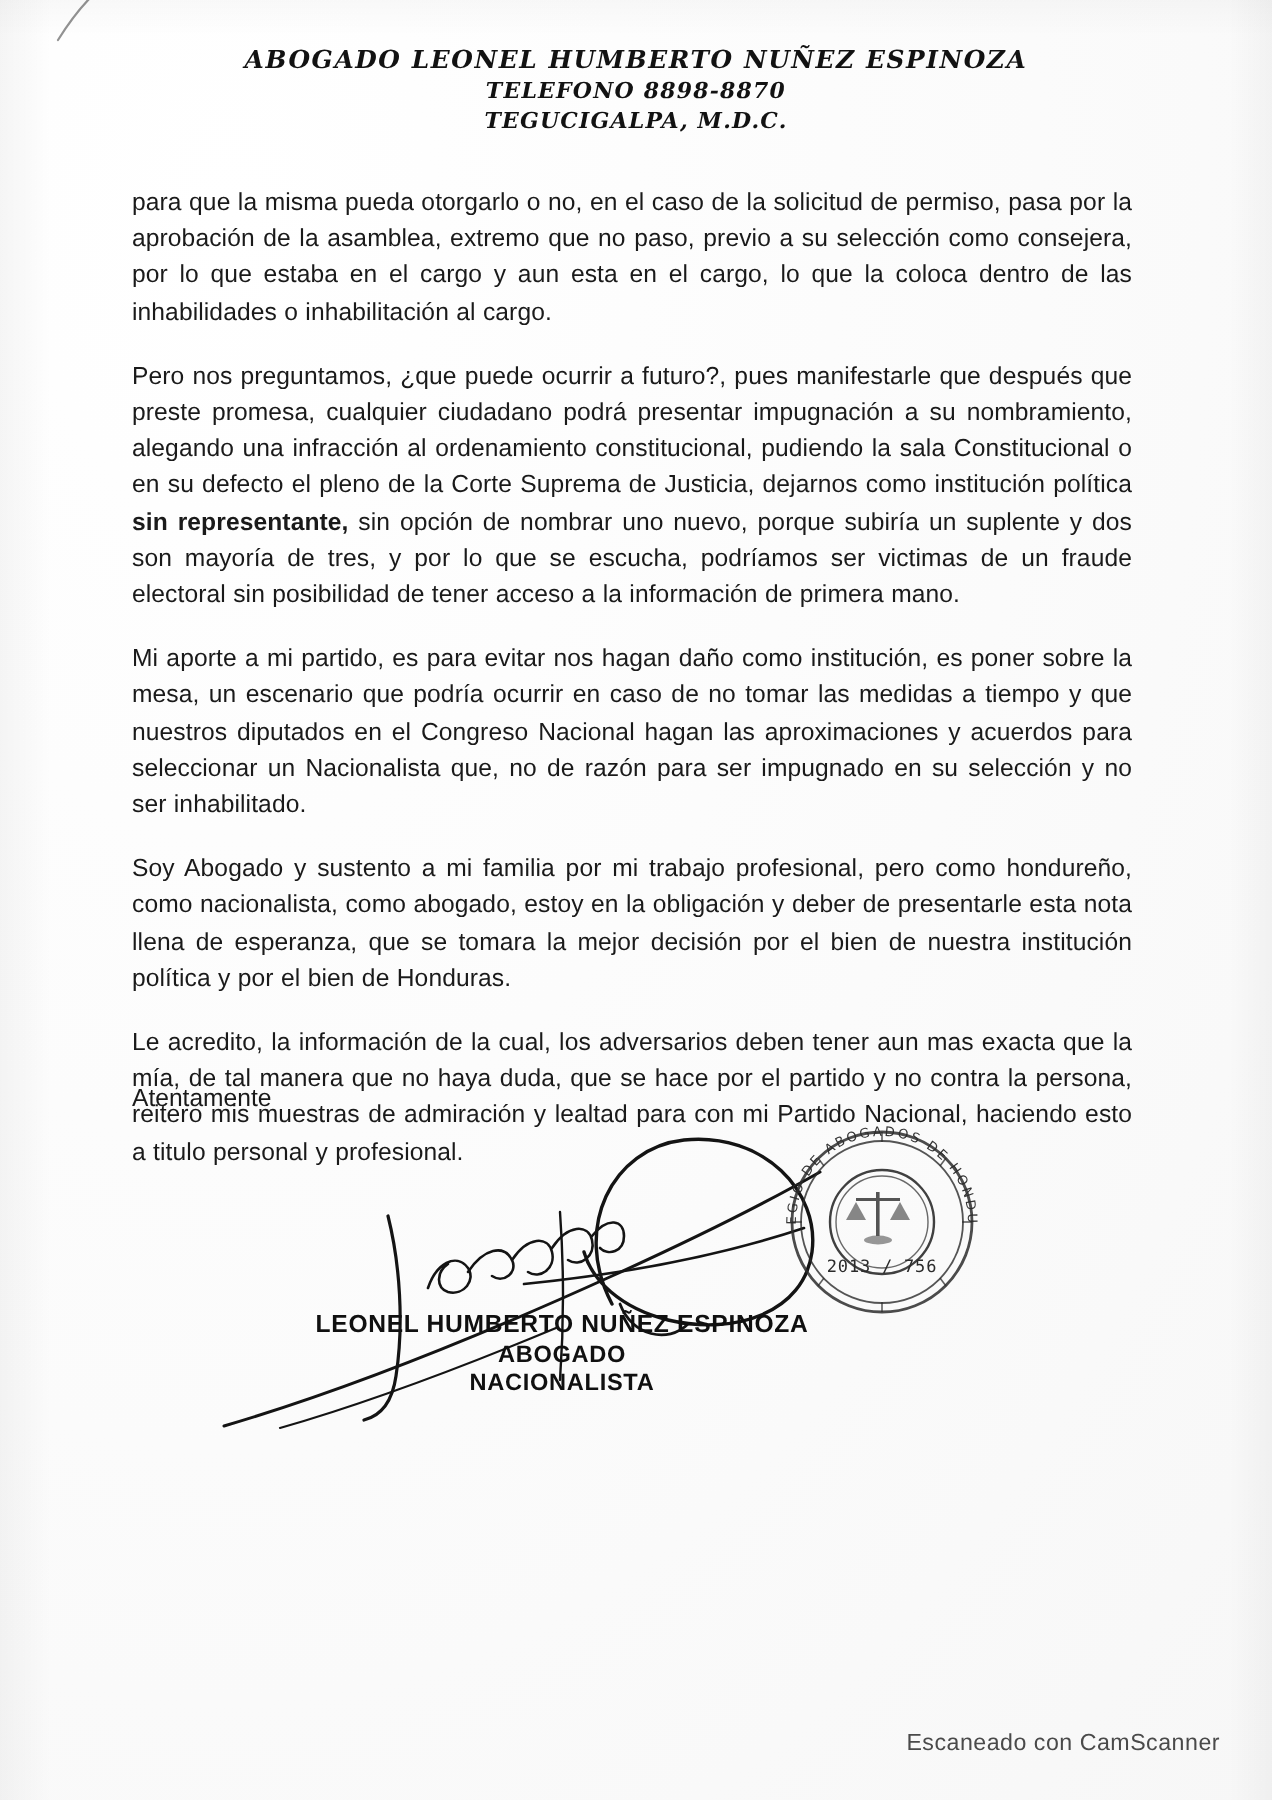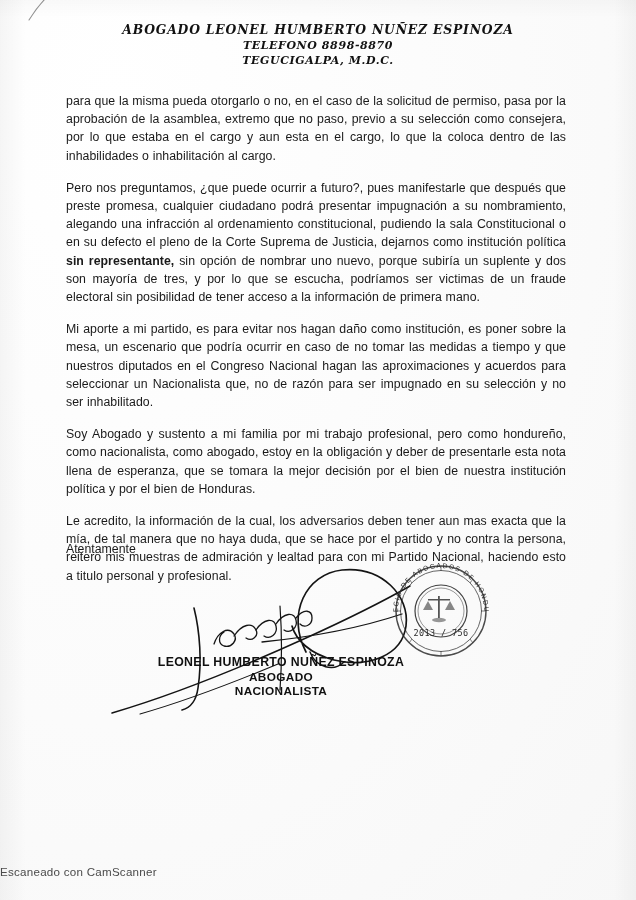--- a/index.html
+++ b/index.html
@@ -136,20 +136,21 @@
     pointer-events: none;
   }
   #corner-mark svg { display:block; width:100%; height:100%; }
 
   
   #scan-footer {
     position: absolute;
     left: 0;
     right: 26px;
     bottom: 22px;
+    text-align: right;
     font-size: 11.6px;
     color: #4a4a4a;
     letter-spacing: 0.25px;
     margin-top: 36px;
   }
 </style>
 </head>
 <body>
 
 <div id="page">

